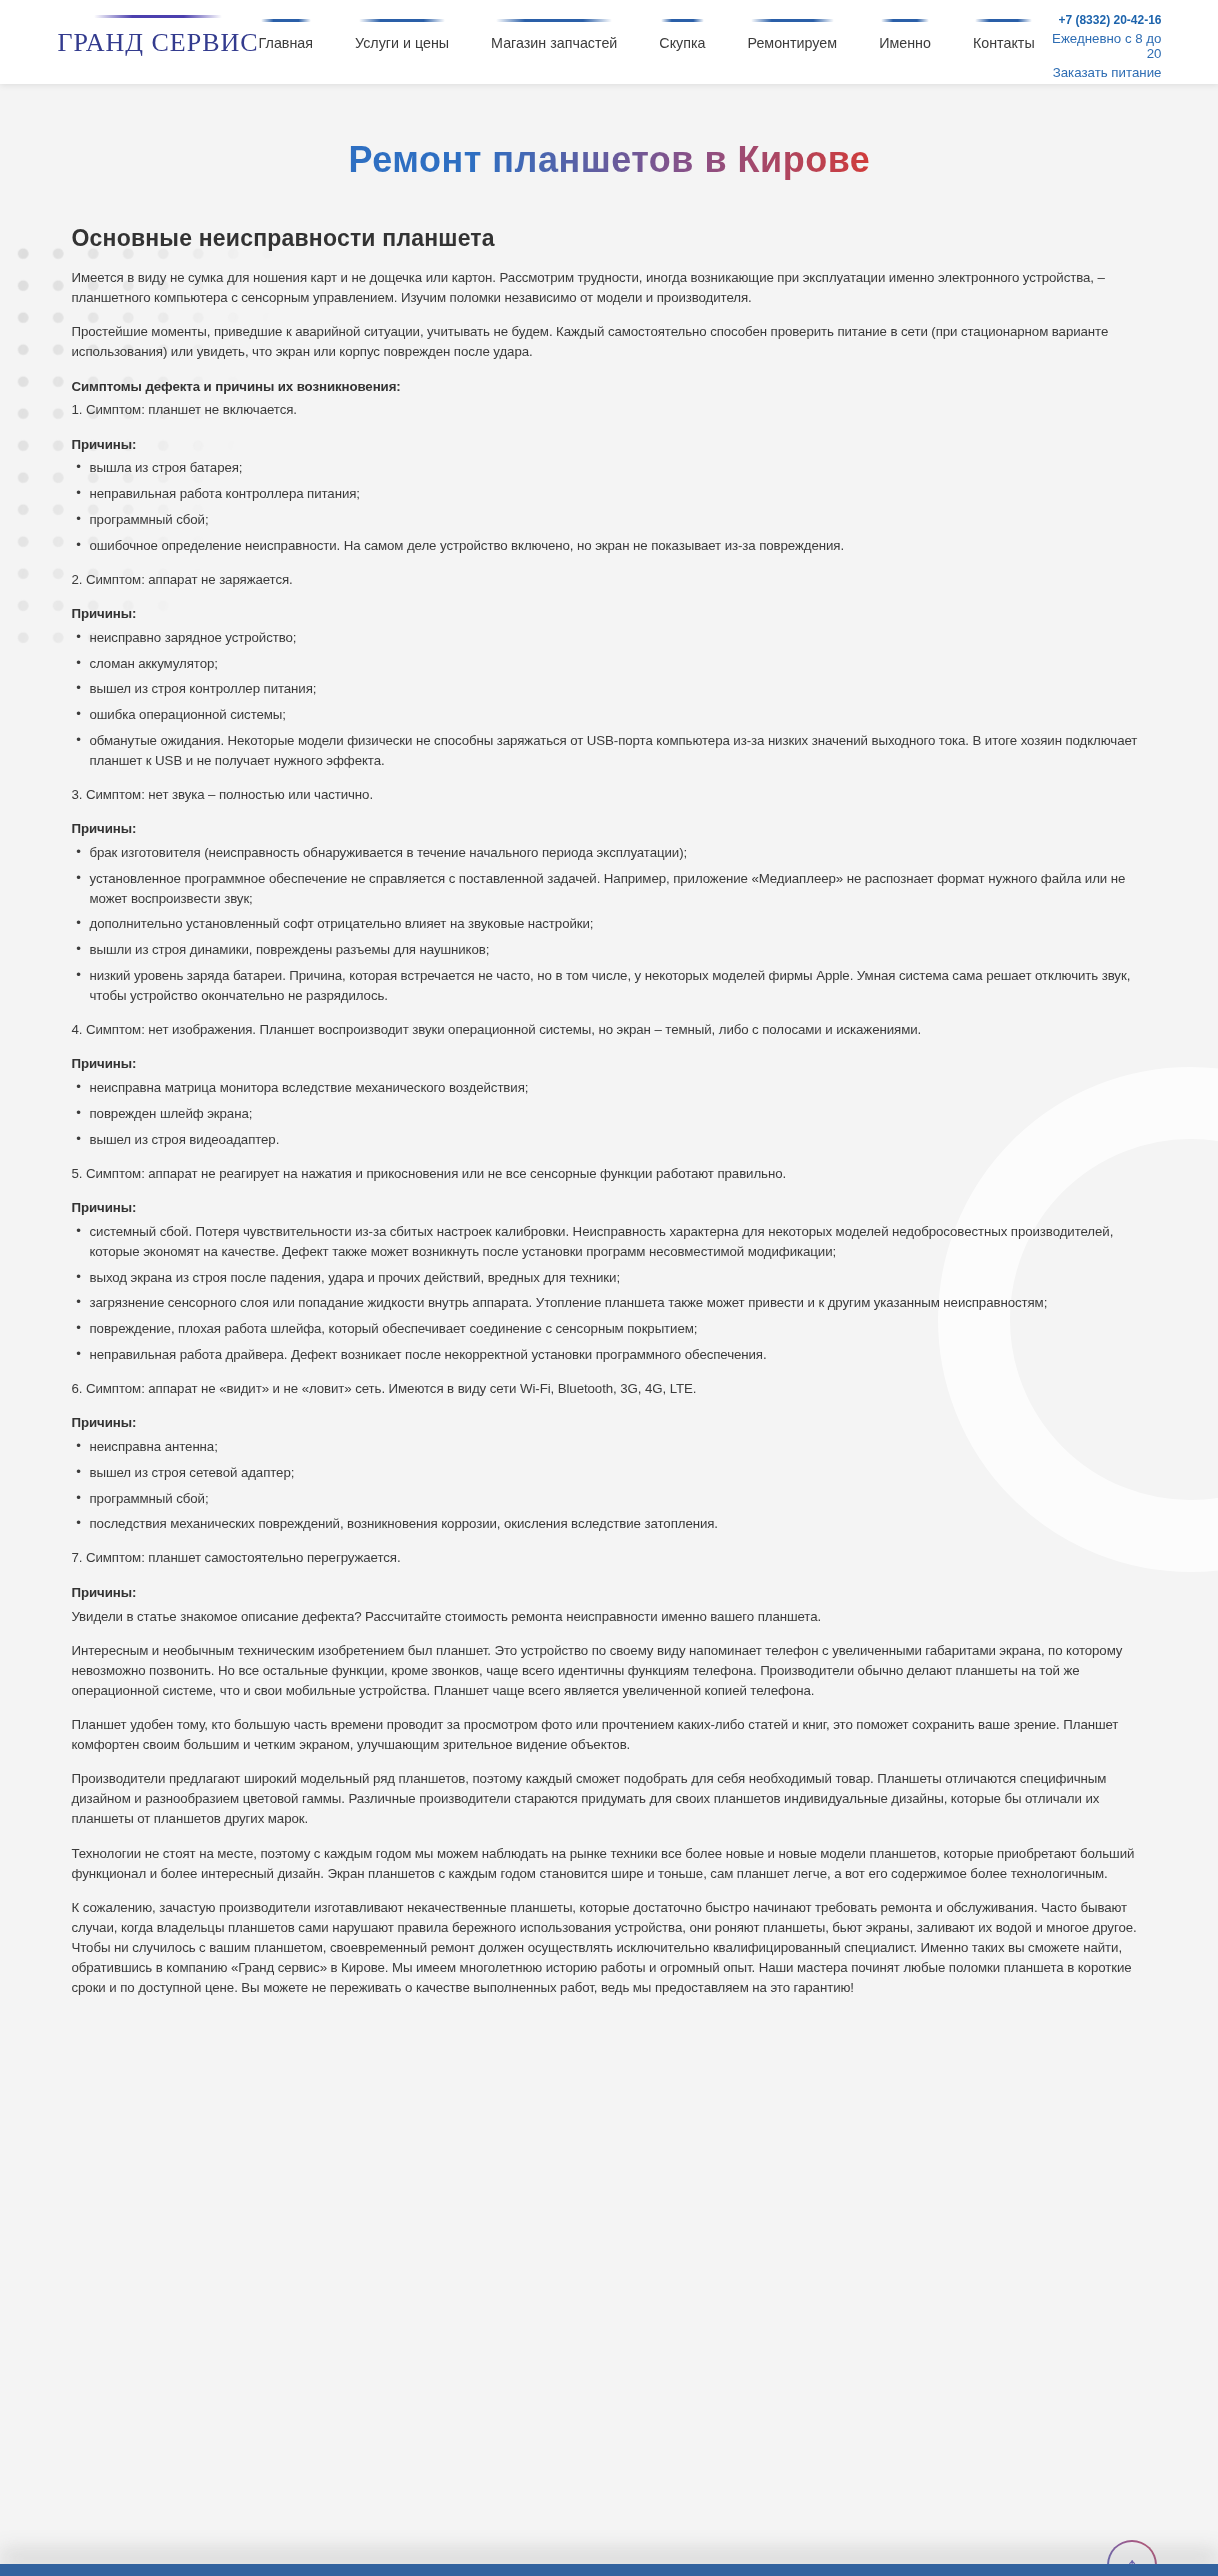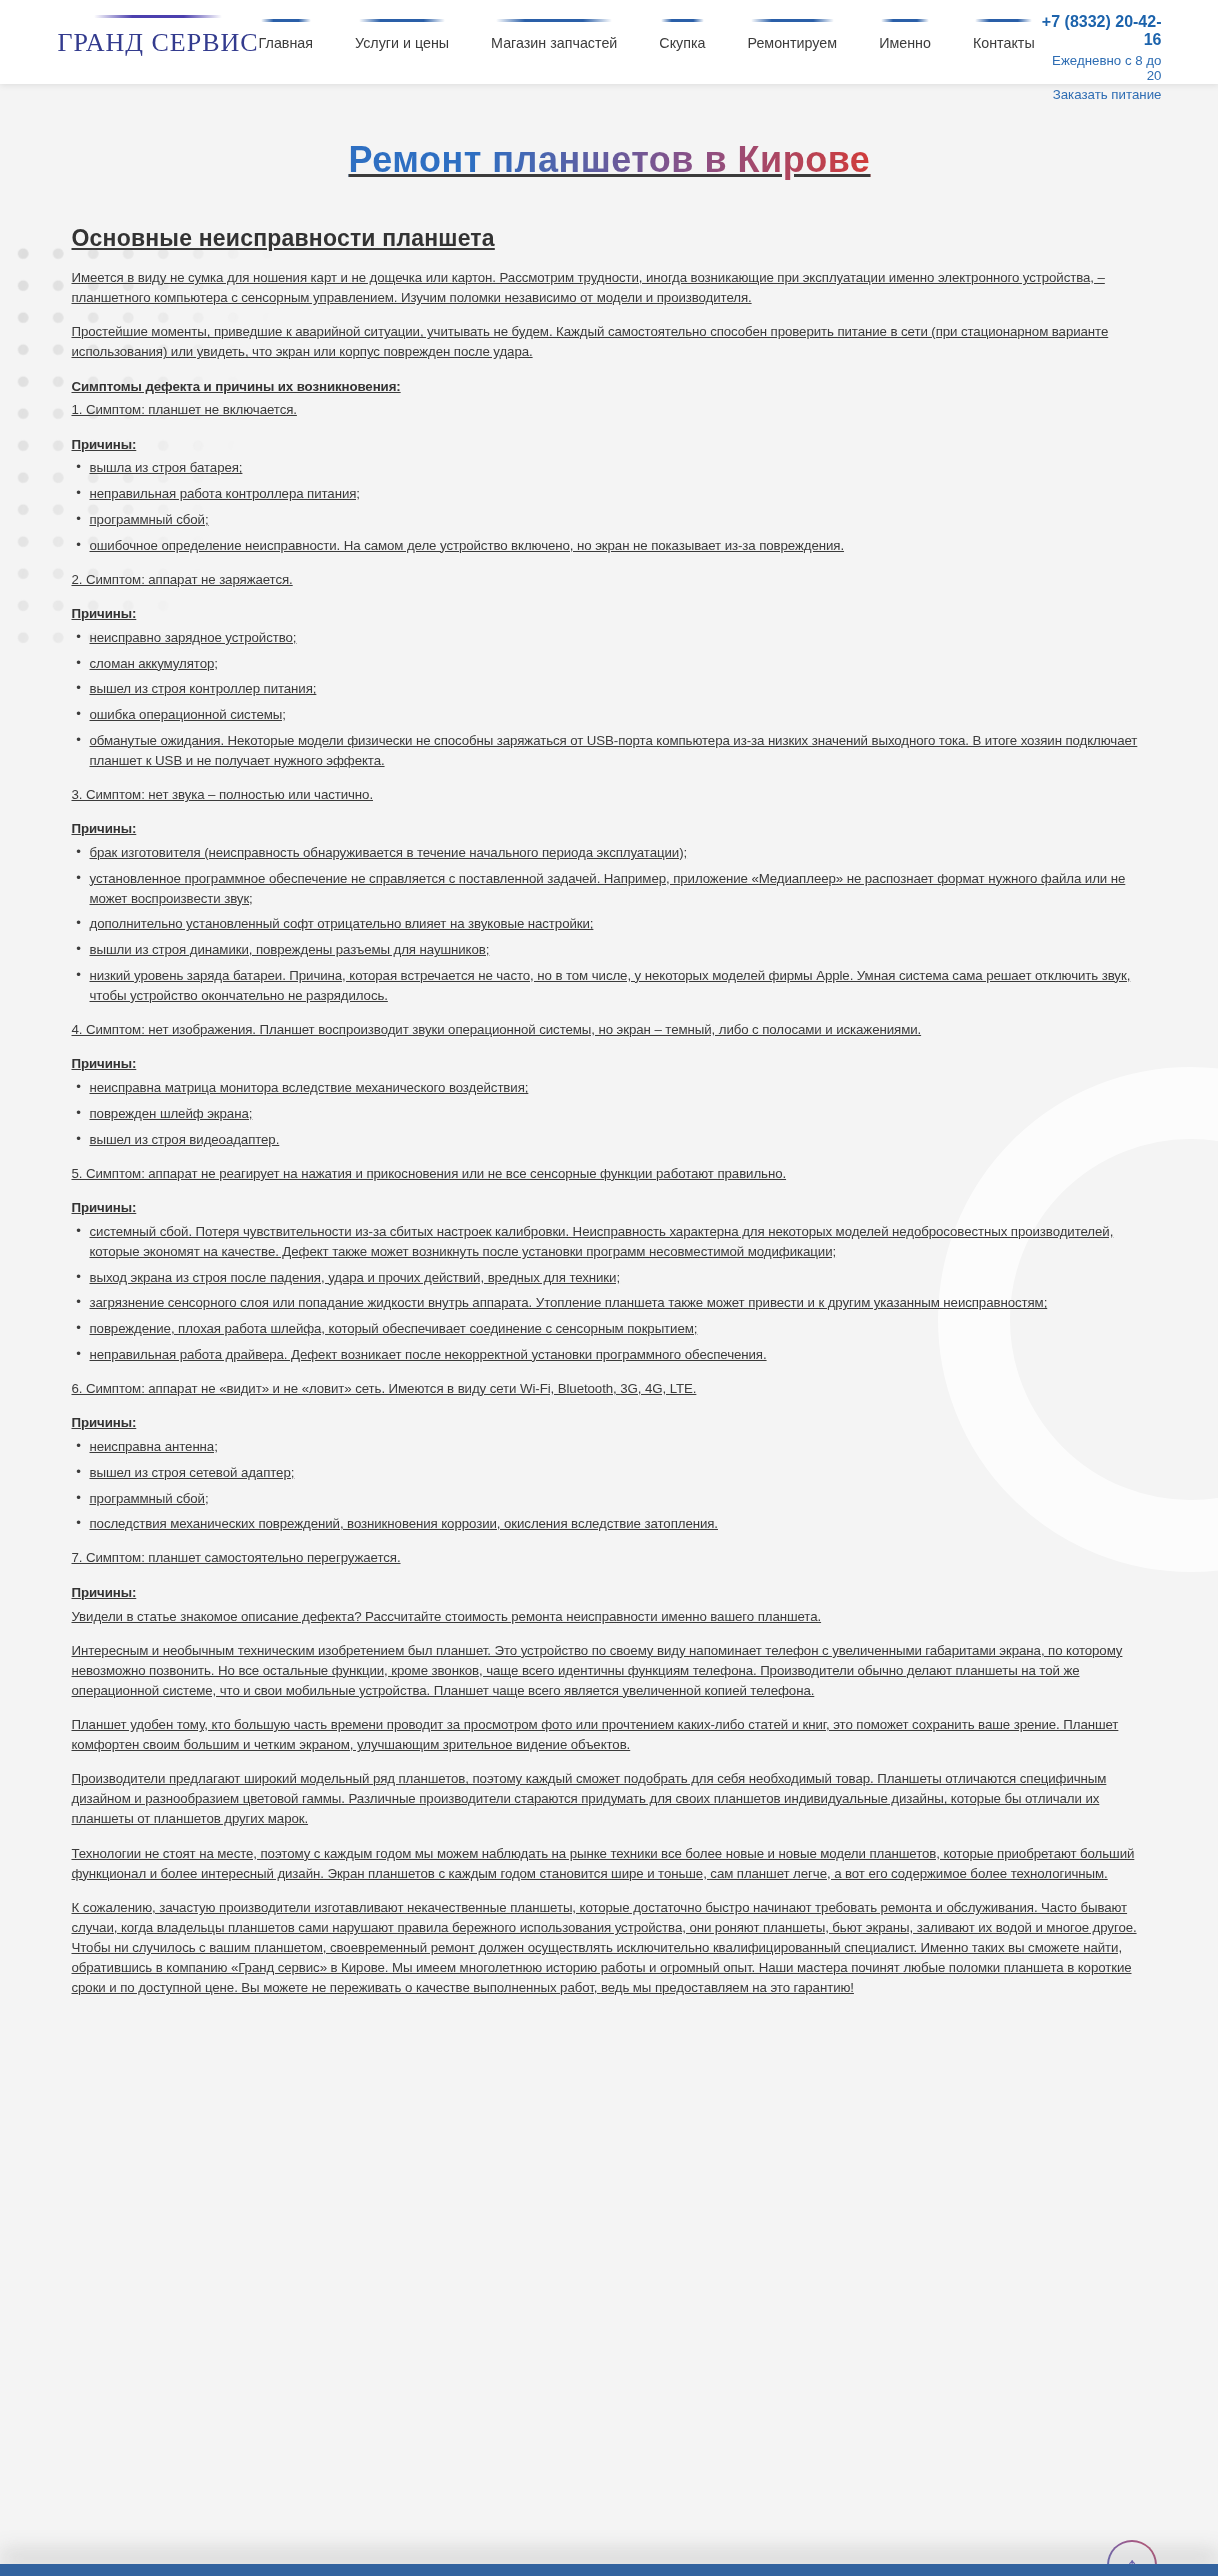--- a/index.html
+++ b/index.html
@@ -35,39 +35,39 @@
   nav.nav { display:flex; gap:42px; margin-top:3.8px; }
   .nav-item {
     position:relative; padding-top:16px; text-decoration:none;
     font-size:14.3px; color:#3c3c3c; white-space:nowrap;
   }
   .nav-item::before {
     content:""; position:absolute; top:0; left:4%; right:4%; height:2.9px; border-radius:1.9px;
     background:linear-gradient(90deg, rgba(42,95,168,0) 0%, #2a5fa8 25%, #2a5fa8 75%, rgba(42,95,168,0) 100%);
   }
   .contact { text-align:right; margin-top:-1.9px; }
-  .phone { display:block; font-size:16px; font-weight:bold; color:#1c63ac; text-decoration:none; }
+  .phone { display:block; font-size:12px; font-weight:bold; color:#1c63ac; text-decoration:none; }
   .schedule { font-size:13.3px; color:#2e6db3; margin-top:3.8px; }
   .callback { display:inline-block; font-size:13.3px; color:#2e6db3; margin-top:3.8px; text-decoration:none; cursor:pointer; }
 
   
   .dots {
     position:absolute; left:0; top:93px; width:295px; height:419px; z-index:0;
     background-image:radial-gradient(circle, rgba(110,110,110,0.18) 4.8px, transparent 5.7px);
     background-size:35px 32px; background-position:5.7px 5.7px;
     -webkit-mask-image:linear-gradient(105deg, rgba(0,0,0,0.95) 5%, rgba(0,0,0,0) 72%);
     mask-image:linear-gradient(105deg, rgba(0,0,0,0.95) 5%, rgba(0,0,0,0) 72%);
   }
   .ring {
     position:absolute; right:-224px; top:928px; width:505px; height:505px; z-index:0;
     border-radius:50%; border:72px solid rgba(255,255,255,0.72);
   }
 
   
-  main { position:relative; z-index:1;text-decoration:underline; }
+  main { position:relative; z-index:1; }
   h1.page-title {
     margin:55px 0 0; text-align:center;
     font-size:36px; font-weight:bold; letter-spacing:0.5px;
     background:linear-gradient(90deg, #2e6fc2 0%, #2e6fc2 39%, #8a5086 57%, #cf3c3c 71%, #cf3c3c 100%);
     -webkit-background-clip:text; background-clip:text; color:transparent;
   }
   h2.section-heading {
     width:1076px; margin:44px auto 13.3px;
     font-size:23px; font-weight:bold; color:#333333; letter-spacing:0.2px;
   }

